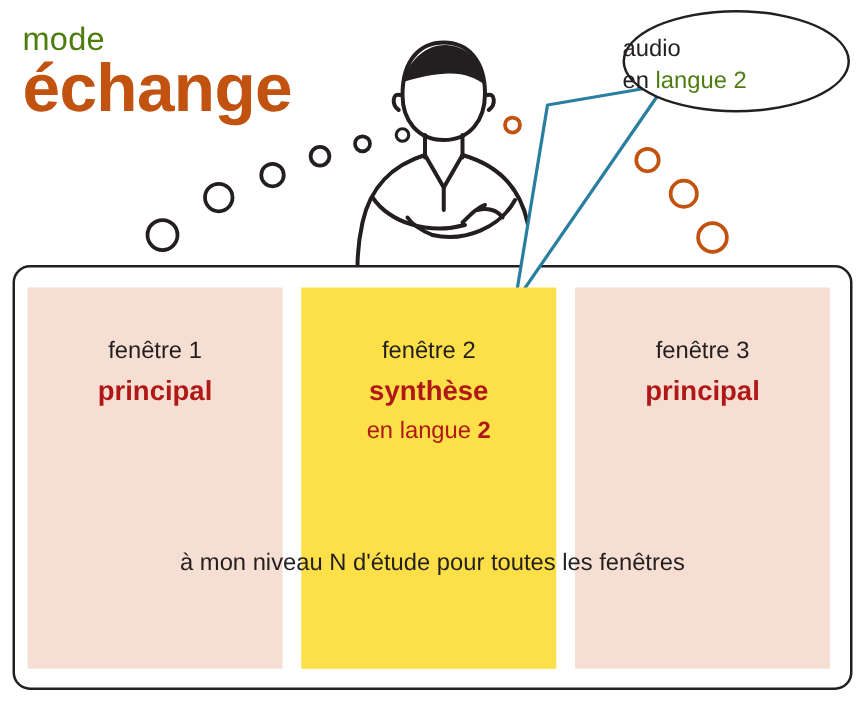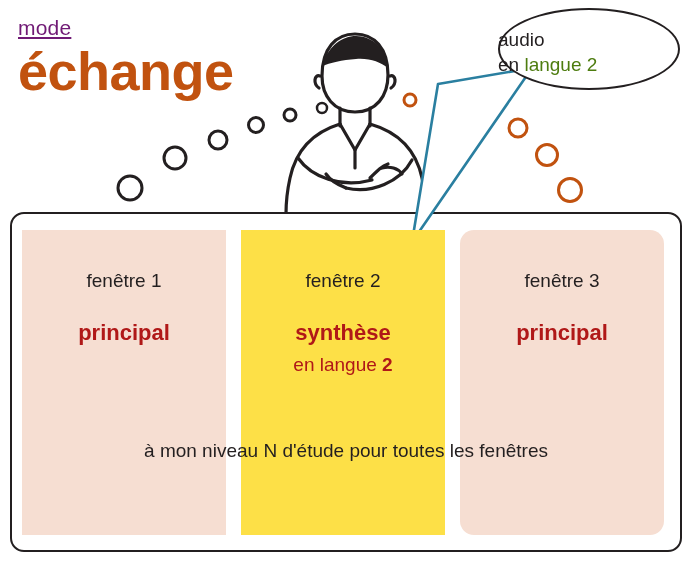--- a/index.html
+++ b/index.html
@@ -17,24 +17,23 @@
     position: relative;
     width: 692px;
     height: 568px;
   }
 
   
   .mode-label {
     position: absolute;
     left: 18px;
     top: 16px;
-    font-size: 21px;
-    color: #701a75;
+    font-size: 26px;
+    color: #4d7c0f;
     letter-spacing: 0.2px;
-    text-decoration: underline;
   }
   .mode-title {
     position: absolute;
     left: 18px;
     top: 40px;
     font-size: 54px;
     font-weight: bold;
     color: #c1520f;
     letter-spacing: -0.5px;
   }
@@ -124,26 +123,26 @@
     position: absolute;
     top: 18px;
     width: 204px;
     height: 305px;
     box-sizing: border-box;
     padding-top: 40px;
     text-align: center;
   }
   .col-0 { left: 12px;  background: #f6ded2; }
   .col-1 { left: 231px; background: #fde047; }
-  .col-2 { left: 450px; background: #f6ded2; border-radius: 14px; }
+  .col-2 { left: 450px; background: #f6ded2; }
 
   .col-title {
     font-size: 19px;
     color: #231f20;
-    margin-bottom: 28px;
+    margin-bottom: 8px;
   }
   .col-main {
     font-size: 22px;
     font-weight: bold;
     color: #b01818;
     margin-bottom: 8px;
   }
   .col-lang {
     font-size: 19px;
     color: #b01818;

